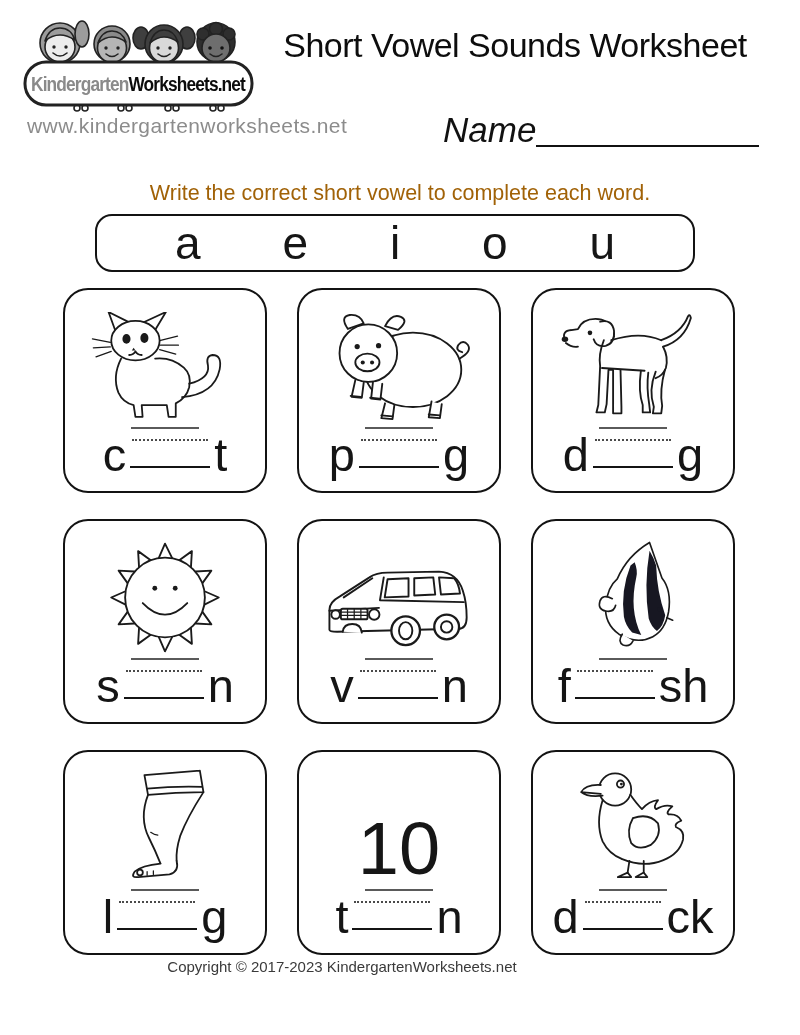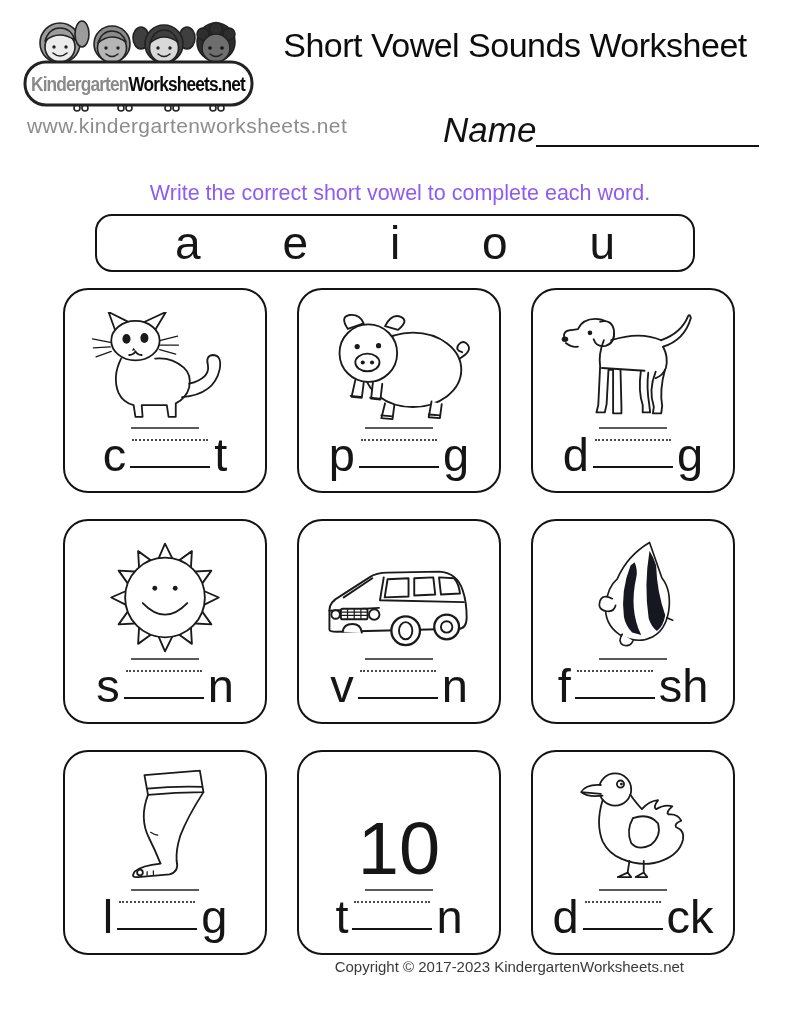--- a/index.html
+++ b/index.html
@@ -10,21 +10,21 @@
   .logo-svg{position:absolute;left:20px;top:12px;}
   .site-url{position:absolute;left:27px;top:114px;font-size:21px;letter-spacing:.4px;color:#8c8c8c;}
   .title{position:absolute;left:250px;top:26px;width:530px;text-align:center;
          font-size:34px;font-weight:500;letter-spacing:-.5px;color:#0d0d0d;}
   .name-row{position:absolute;left:443px;top:112px;display:flex;align-items:flex-end;}
   .name-label{font-size:35px;font-weight:500;color:#111;line-height:1;font-style:italic;}
   .name-line{width:223px;height:28px;border-bottom:2.5px solid #111;}
 
   
   .instruction{position:absolute;left:0;top:181px;width:800px;text-align:center;
-               font-size:21.5px;color:#8b5cf6;}
+               font-size:21.5px;color:#a16207;}
 
   
   .vowel-box{position:absolute;left:95px;top:214px;width:600px;height:58px;box-sizing:border-box;
              border:2.5px solid #131313;border-radius:17px;display:flex;align-items:center;
              justify-content:space-between;padding:0 78px;}
   .vowel{font-size:46px;font-weight:300;line-height:1;color:#161616;}
 
   
   .cards{position:absolute;left:63px;top:288px;display:grid;
          grid-template-columns:repeat(3,204px);grid-auto-rows:205px;column-gap:30px;row-gap:26px;}
@@ -33,21 +33,21 @@
         padding-bottom:13px;}
   .card-img{flex:0 0 auto;display:flex;align-items:flex-end;justify-content:center;text-align:center;}
   .pic-line{width:68px;border-top:2.5px solid #5a5a5a;margin:3px 0 2px;}
   .word{display:flex;align-items:flex-end;font-size:47px;font-weight:300;line-height:1;color:#151515;}
   .letter{line-height:1;}
   .blank{width:80px;height:27px;margin:0 4px 10px;position:relative;border-bottom:2.5px solid #141414;}
   .blank::before{content:"";position:absolute;top:0;left:2px;right:2px;border-top:2px dotted #4a4a4a;}
   .ten-text{font-size:74px;font-weight:300;line-height:.95;color:#161616;margin-bottom:2px;}
 
   
-  .footer{position:absolute;left:0;top:957px;width:684px;text-align:right;
+  .footer{position:absolute;left:0;top:957px;width:684px;text-align:center;
           font-size:15px;line-height:1.3;color:#3a3a3a;}
 </style>
 </head>
 <body>
 
 <div class="page">
 
   <svg class="logo-svg" width="238" height="103" viewBox="0 0 238 103">
     <g stroke="#222" stroke-width="1.6" stroke-linecap="round" stroke-linejoin="round">
 

